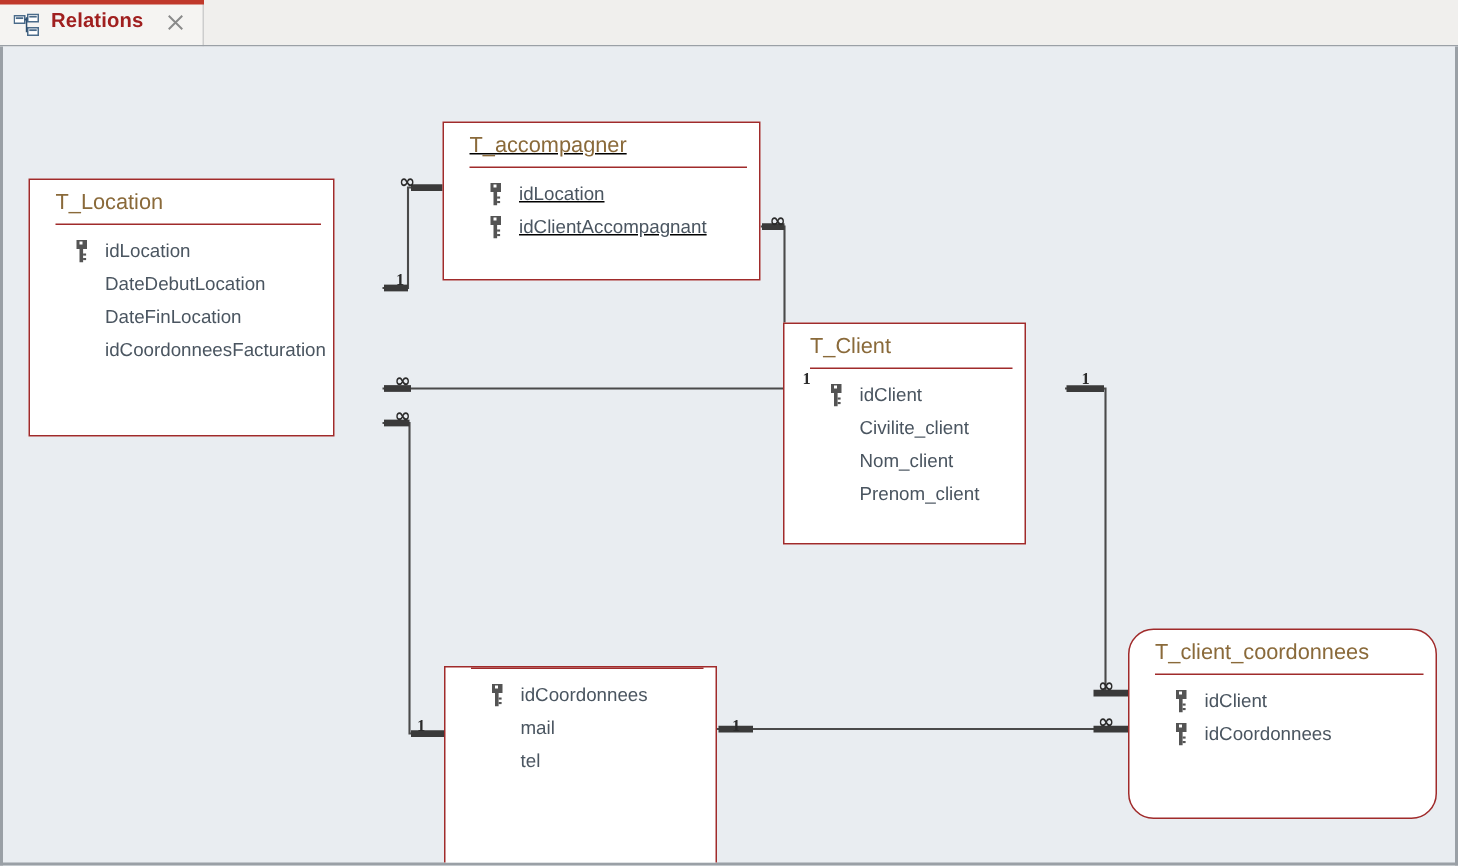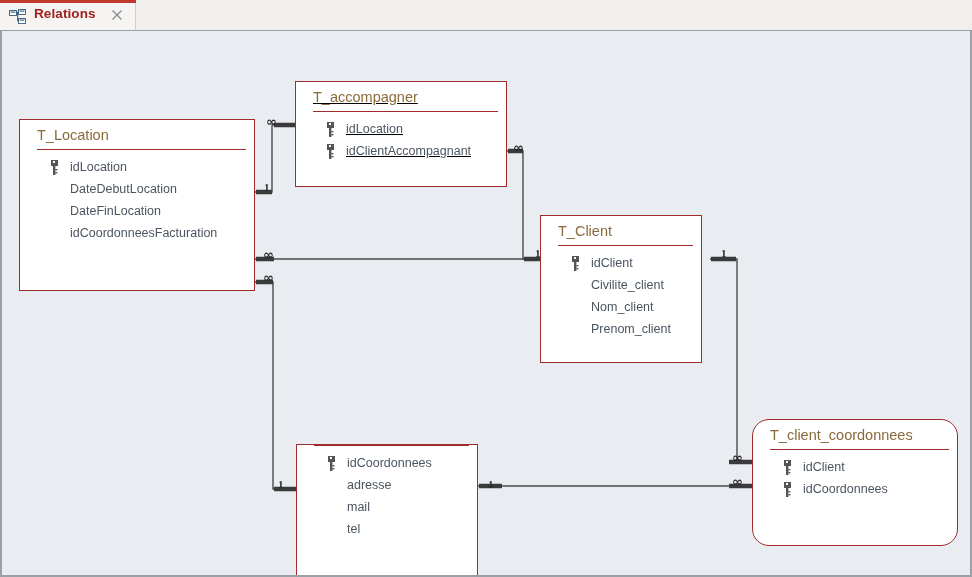--- a/index.html
+++ b/index.html
@@ -220,21 +220,21 @@
         <path d="M254 228 L272 228"></path>
         <path d="M254 251 L271 251"></path>
         <path d="M272 458 L294 458"></path>
         <path d="M477 455 L500 455"></path>
         <path d="M709 228 L734 228"></path>
         <path d="M727 431 L750 431"></path>
         <path d="M727 455 L750 455"></path>
       </g>
     </svg>
 
-    <div class="tbl" style="left:17px; top:88px; width:236px; height:172px;">
+    <div class="tbl" style="left:17px; top:88px; width:204px; height:172px;">
       <div class="tbl-title">T_Location</div>
       <div class="tbl-rule"></div>
       <div class="tbl-fields">
         <div class="fld">
           <span class="keyicon">
             <svg width="9" height="15" viewBox="0 0 9 15">
               <rect x="1" y="0" width="7" height="6" fill="#545454"></rect>
               <rect x="3" y="1" width="2" height="2" fill="#ffffff"></rect>
               <rect x="3" y="6" width="2.4" height="9" fill="#545454"></rect>
               <rect x="5.4" y="9" width="2" height="1.4" fill="#545454"></rect>
@@ -279,21 +279,21 @@
               <rect x="3" y="6" width="2.4" height="9" fill="#545454"></rect>
               <rect x="5.4" y="9" width="2" height="1.4" fill="#545454"></rect>
               <rect x="5.4" y="12" width="2" height="1.4" fill="#545454"></rect>
             </svg>
           </span>
           <span>idClientAccompagnant</span>
         </div>
       </div>
     </div>
 
-    <div class="tbl" style="left:538px; top:184px; width:162px; height:148px;">
+    <div class="tbl" style="left:520px; top:184px; width:162px; height:148px;">
       <div class="tbl-title">T_Client</div>
       <div class="tbl-rule"></div>
       <div class="tbl-fields">
         <div class="fld">
           <span class="keyicon">
             <svg width="9" height="15" viewBox="0 0 9 15">
               <rect x="1" y="0" width="7" height="6" fill="#545454"></rect>
               <rect x="3" y="1" width="2" height="2" fill="#ffffff"></rect>
               <rect x="3" y="6" width="2.4" height="9" fill="#545454"></rect>
               <rect x="5.4" y="9" width="2" height="1.4" fill="#545454"></rect>
@@ -321,23 +321,20 @@
           <span class="keyicon">
             <svg width="9" height="15" viewBox="0 0 9 15">
               <rect x="1" y="0" width="7" height="6" fill="#545454"></rect>
               <rect x="3" y="1" width="2" height="2" fill="#ffffff"></rect>
               <rect x="3" y="6" width="2.4" height="9" fill="#545454"></rect>
               <rect x="5.4" y="9" width="2" height="1.4" fill="#545454"></rect>
               <rect x="5.4" y="12" width="2" height="1.4" fill="#545454"></rect>
             </svg>
           </span>
           <span>idCoordonnees</span>
-        </div>
-        <div class="fld">
-          <span>adresse</span>
         </div>
         <div class="fld">
           <span>mail</span>
         </div>
         <div class="fld">
           <span>tel</span>
         </div>
       </div>
     </div>
 

